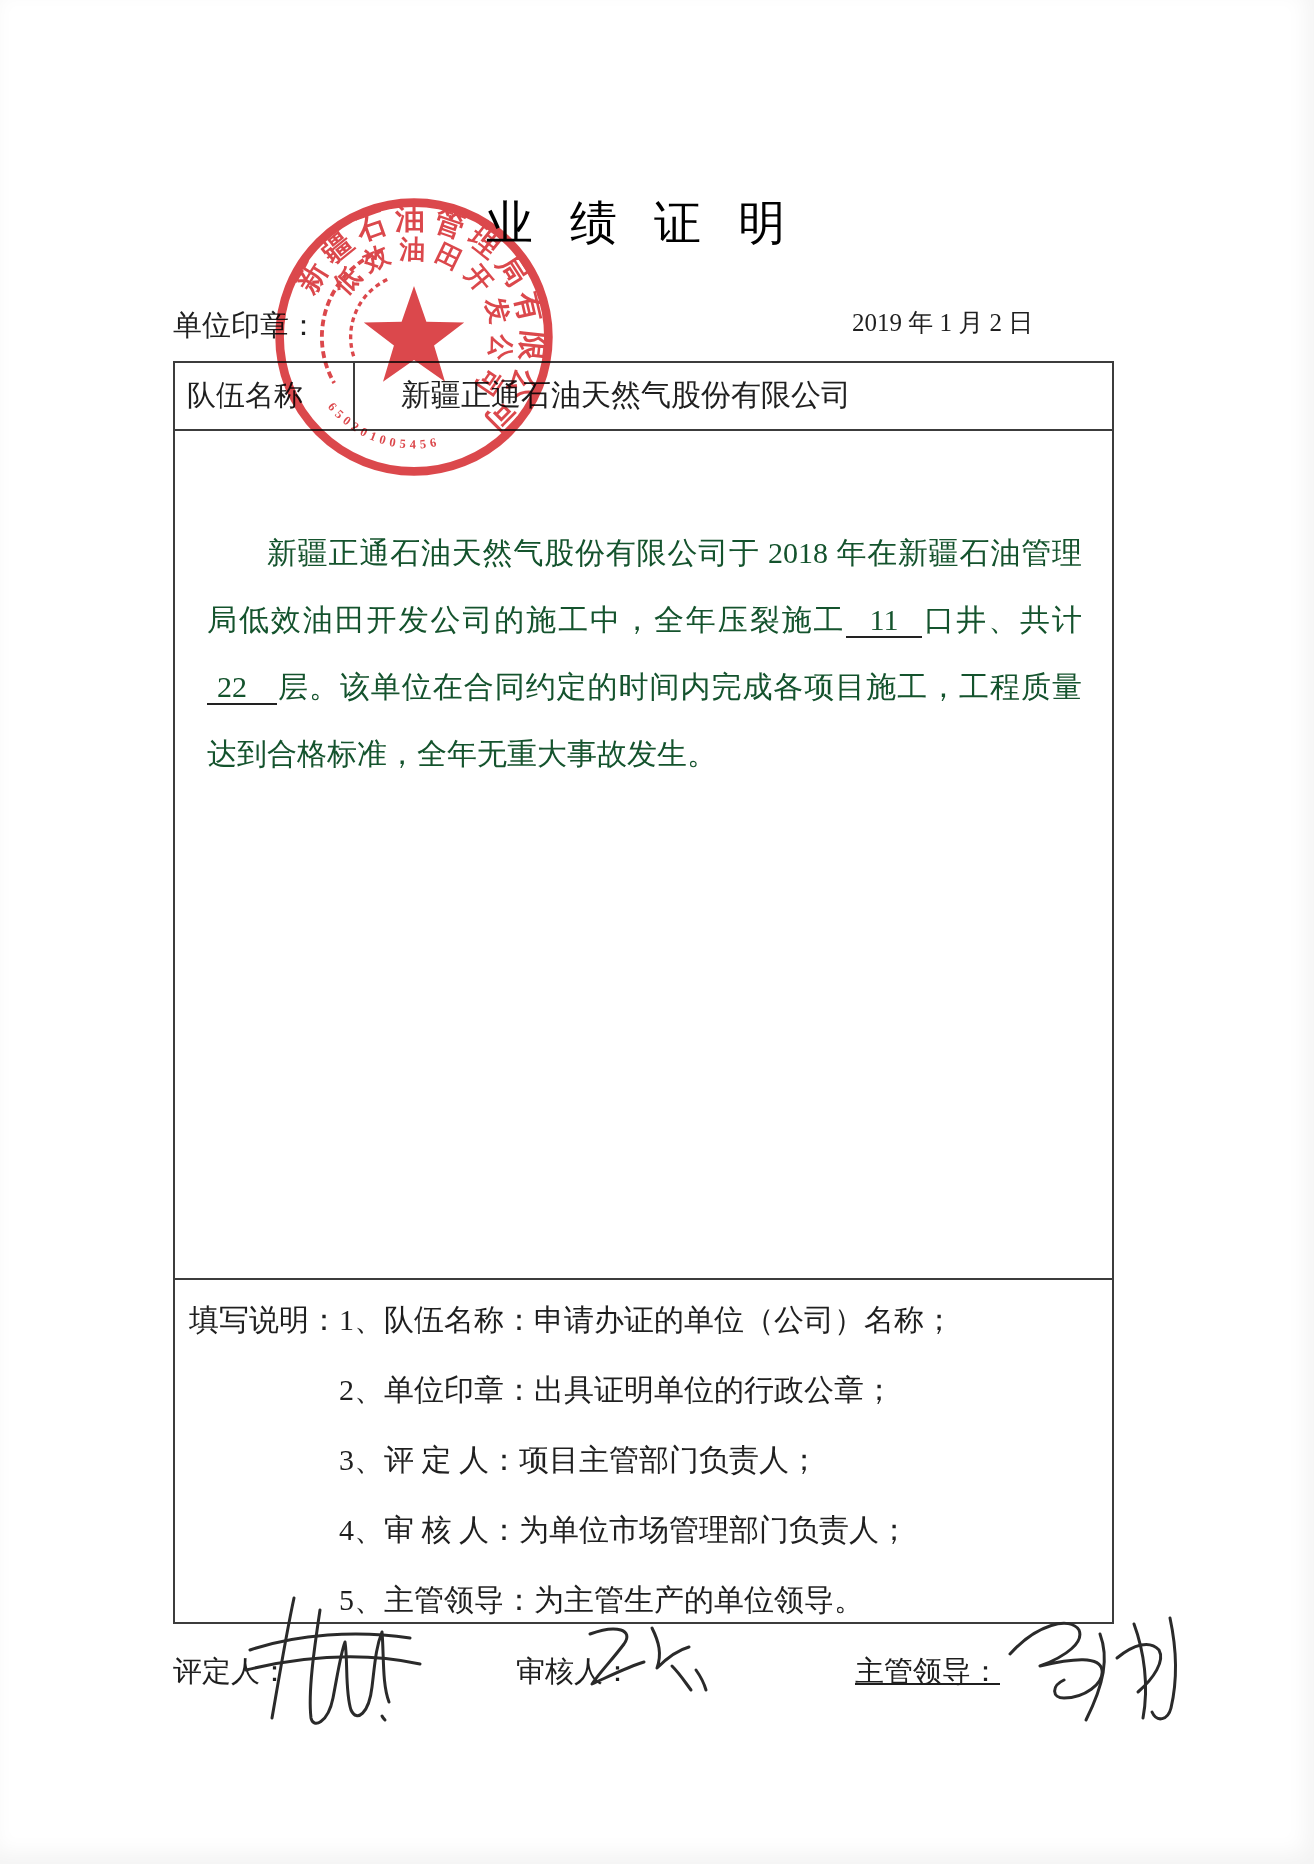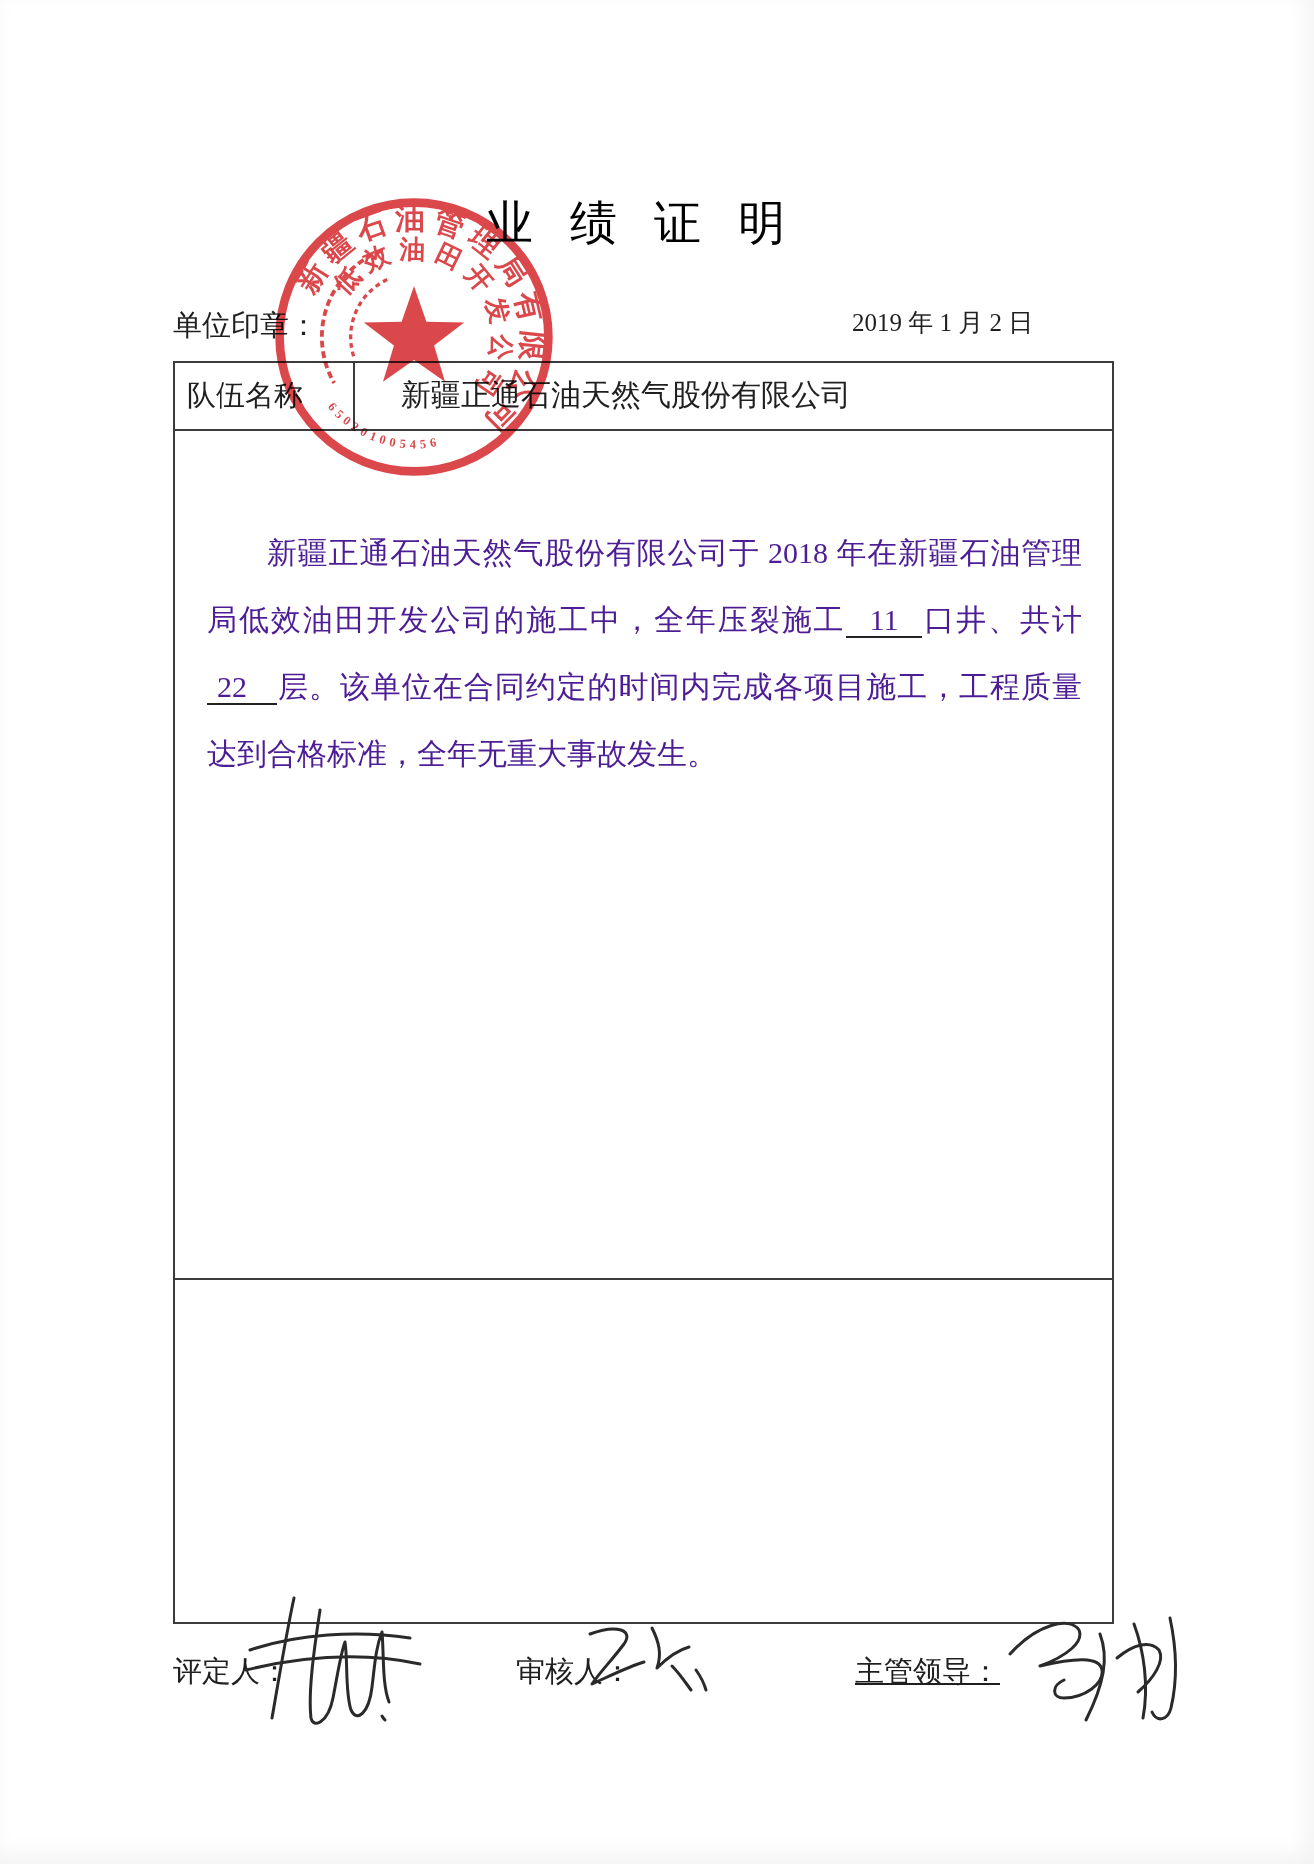--- a/index.html
+++ b/index.html
@@ -26,21 +26,21 @@
   .team-row { display:flex; height:66px; border-bottom:2px solid #3c3c3c; }
   .team-row .cell-label {
     width:180px; border-right:2px solid #3c3c3c; box-sizing:border-box;
     font-size:29px; line-height:64px; padding-left:12px; white-space:nowrap;
   }
   .team-row .cell-value {
     flex:1; font-size:30px; line-height:64px; padding-left:46px; white-space:nowrap;
   }
   .body-para {
     margin:88px 30px 0 32px; font-size:30px; line-height:67px;
-    text-align:justify; text-indent:60px; color:#4c1d95;
+    text-align:justify; text-indent:60px; color:#14532d;
   }
   .u-num { border-bottom:2px solid #222; padding:0 24px; }
   .u-num.second { padding:0 30px 0 10px; }
 
   .notes-sep { position:absolute; left:0; right:0; top:915px; border-top:2px solid #3c3c3c; }
   .notes { position:absolute; left:14px; right:6px; top:922px; display:flex; font-size:30px; }
   .notes-label { line-height:70px; white-space:nowrap; }
   .notes-list { list-style:none; margin:0; padding:0; }
   .notes-list li { line-height:70px; white-space:nowrap; }
 
@@ -73,20 +73,30 @@
   <div class="main-box">
     <div class="team-row">
       <div class="cell-label">队伍名称</div>
       <div class="cell-value">新疆正通石油天然气股份有限公司</div>
     </div>
 
     <p class="body-para"><span>新疆正通石油天然气股份有限公司于 2018 年在新疆石油管理局低效油田开发公司的施工中，全年压裂施工</span><span class="u-num">11</span><span>口井、共计</span><span class="u-num second">22</span><span>层。该单位在合同约定的时间内完成各项目施工，工程质量达到合格标准，全年无重大事故发生。</span></p>
 
     <div class="notes-sep"></div>
 
+    <div class="notes">
+      <div class="notes-label">填写说明：</div>
+      <ul class="notes-list">
+        <li>1、队伍名称：申请办证的单位（公司）名称；</li>
+        <li>2、单位印章：出具证明单位的行政公章；</li>
+        <li>3、评 定 人：项目主管部门负责人；</li>
+        <li>4、审 核 人：为单位市场管理部门负责人；</li>
+        <li>5、主管领导：为主管生产的单位领导。</li>
+      </ul>
+    </div>
   </div>
 
   <div class="sig-label assessor">评定人：</div>
   <div class="sig-label reviewer">审核人：</div>
   <div class="sig-label leader">主管领导：</div>
 
   <svg class="sig-svg" style="left:232px; top:1592px;" width="220" height="145" viewBox="0 0 220 145">
     <path d="M62,6 C55,38 48,80 40,126"></path>
     <path d="M18,58 C65,42 125,38 178,46"></path>
     <path d="M88,18 C82,58 76,100 79,126 C81,137 96,131 101,106 C106,80 109,60 113,50 C116,70 113,100 119,118 C125,131 137,121 140,95 C143,70 144,55 150,40 C152,62 150,92 157,110"></path>

